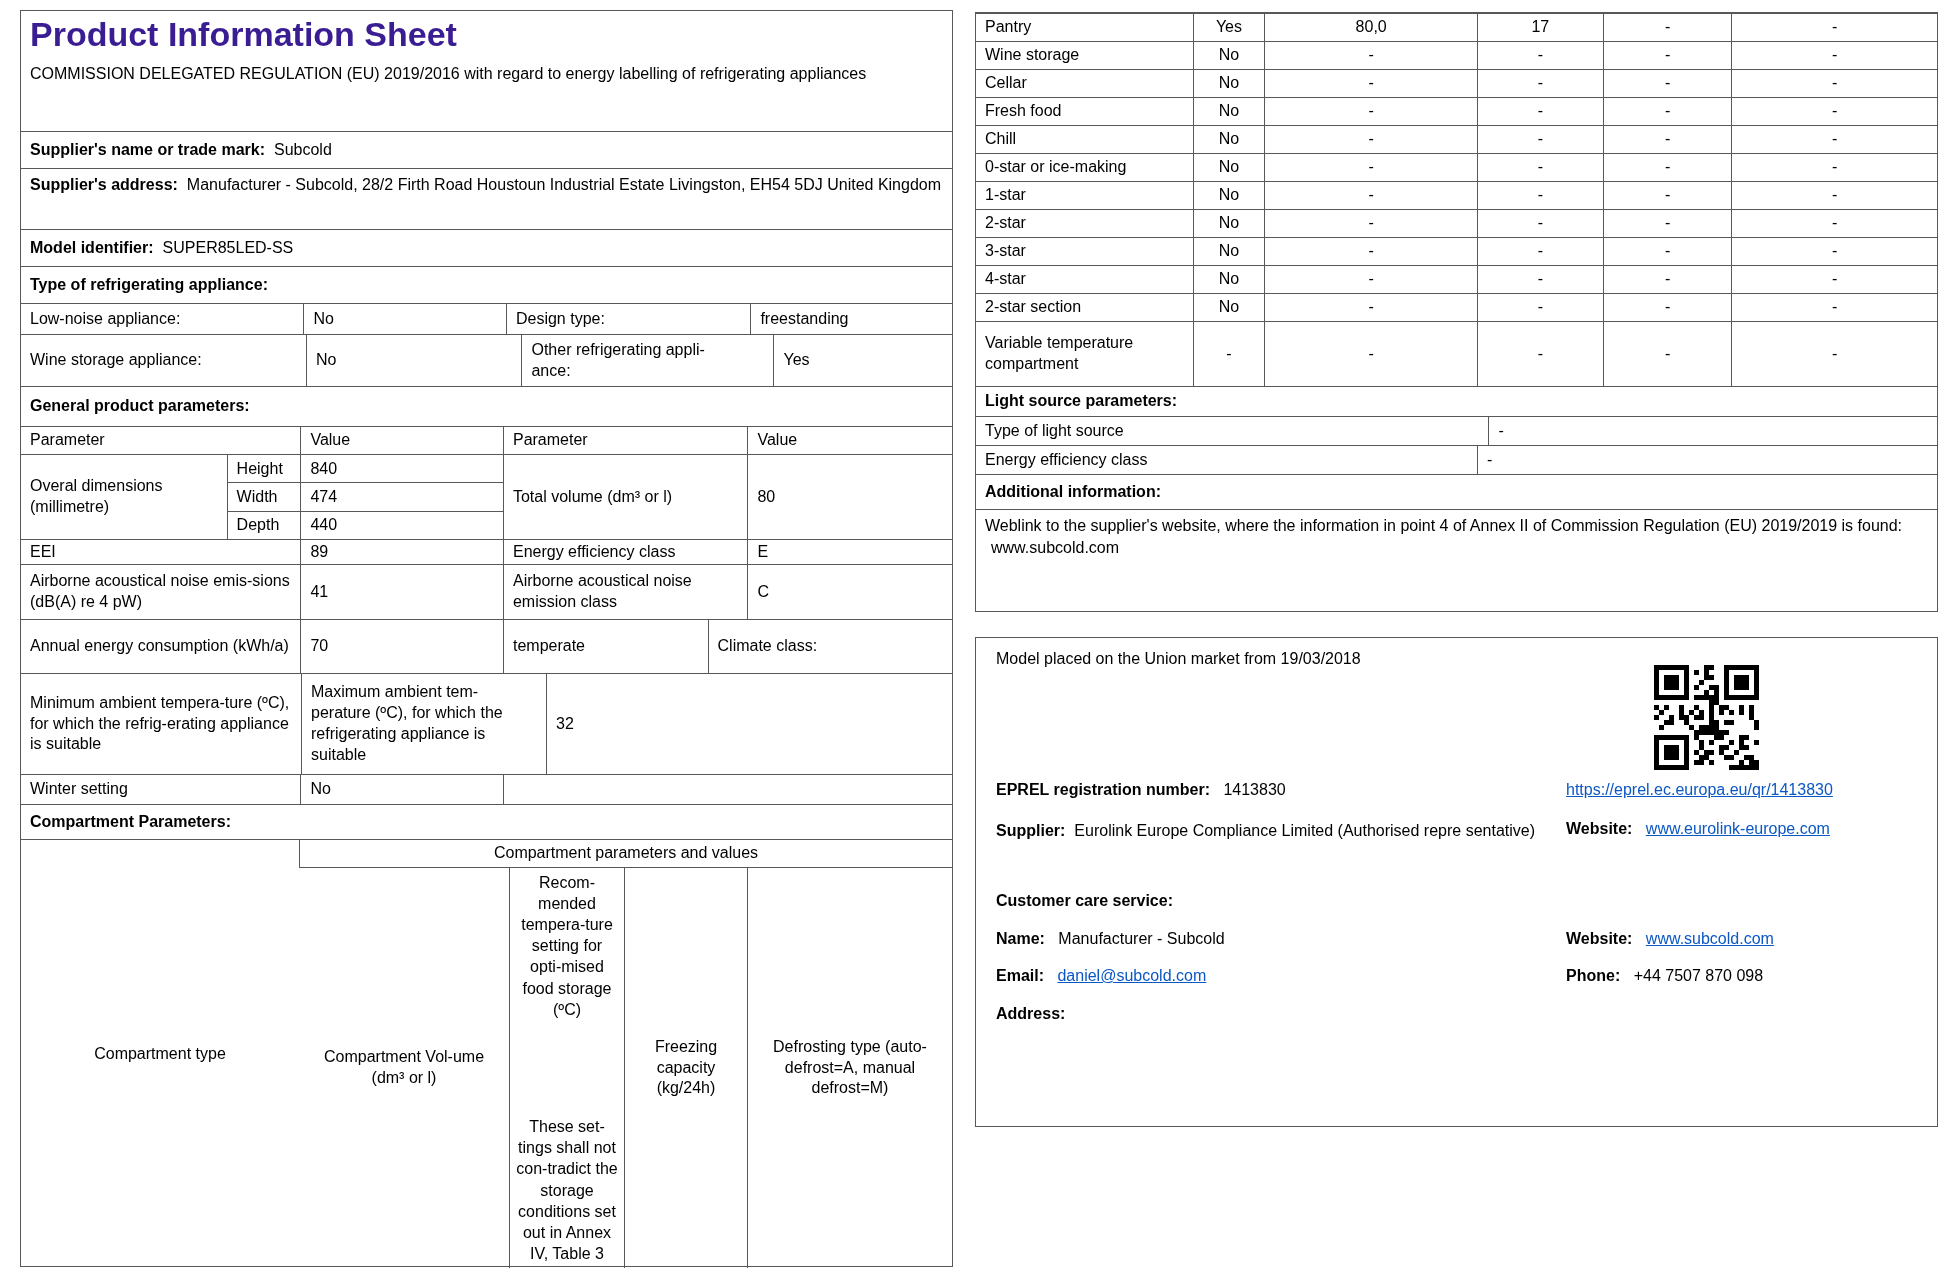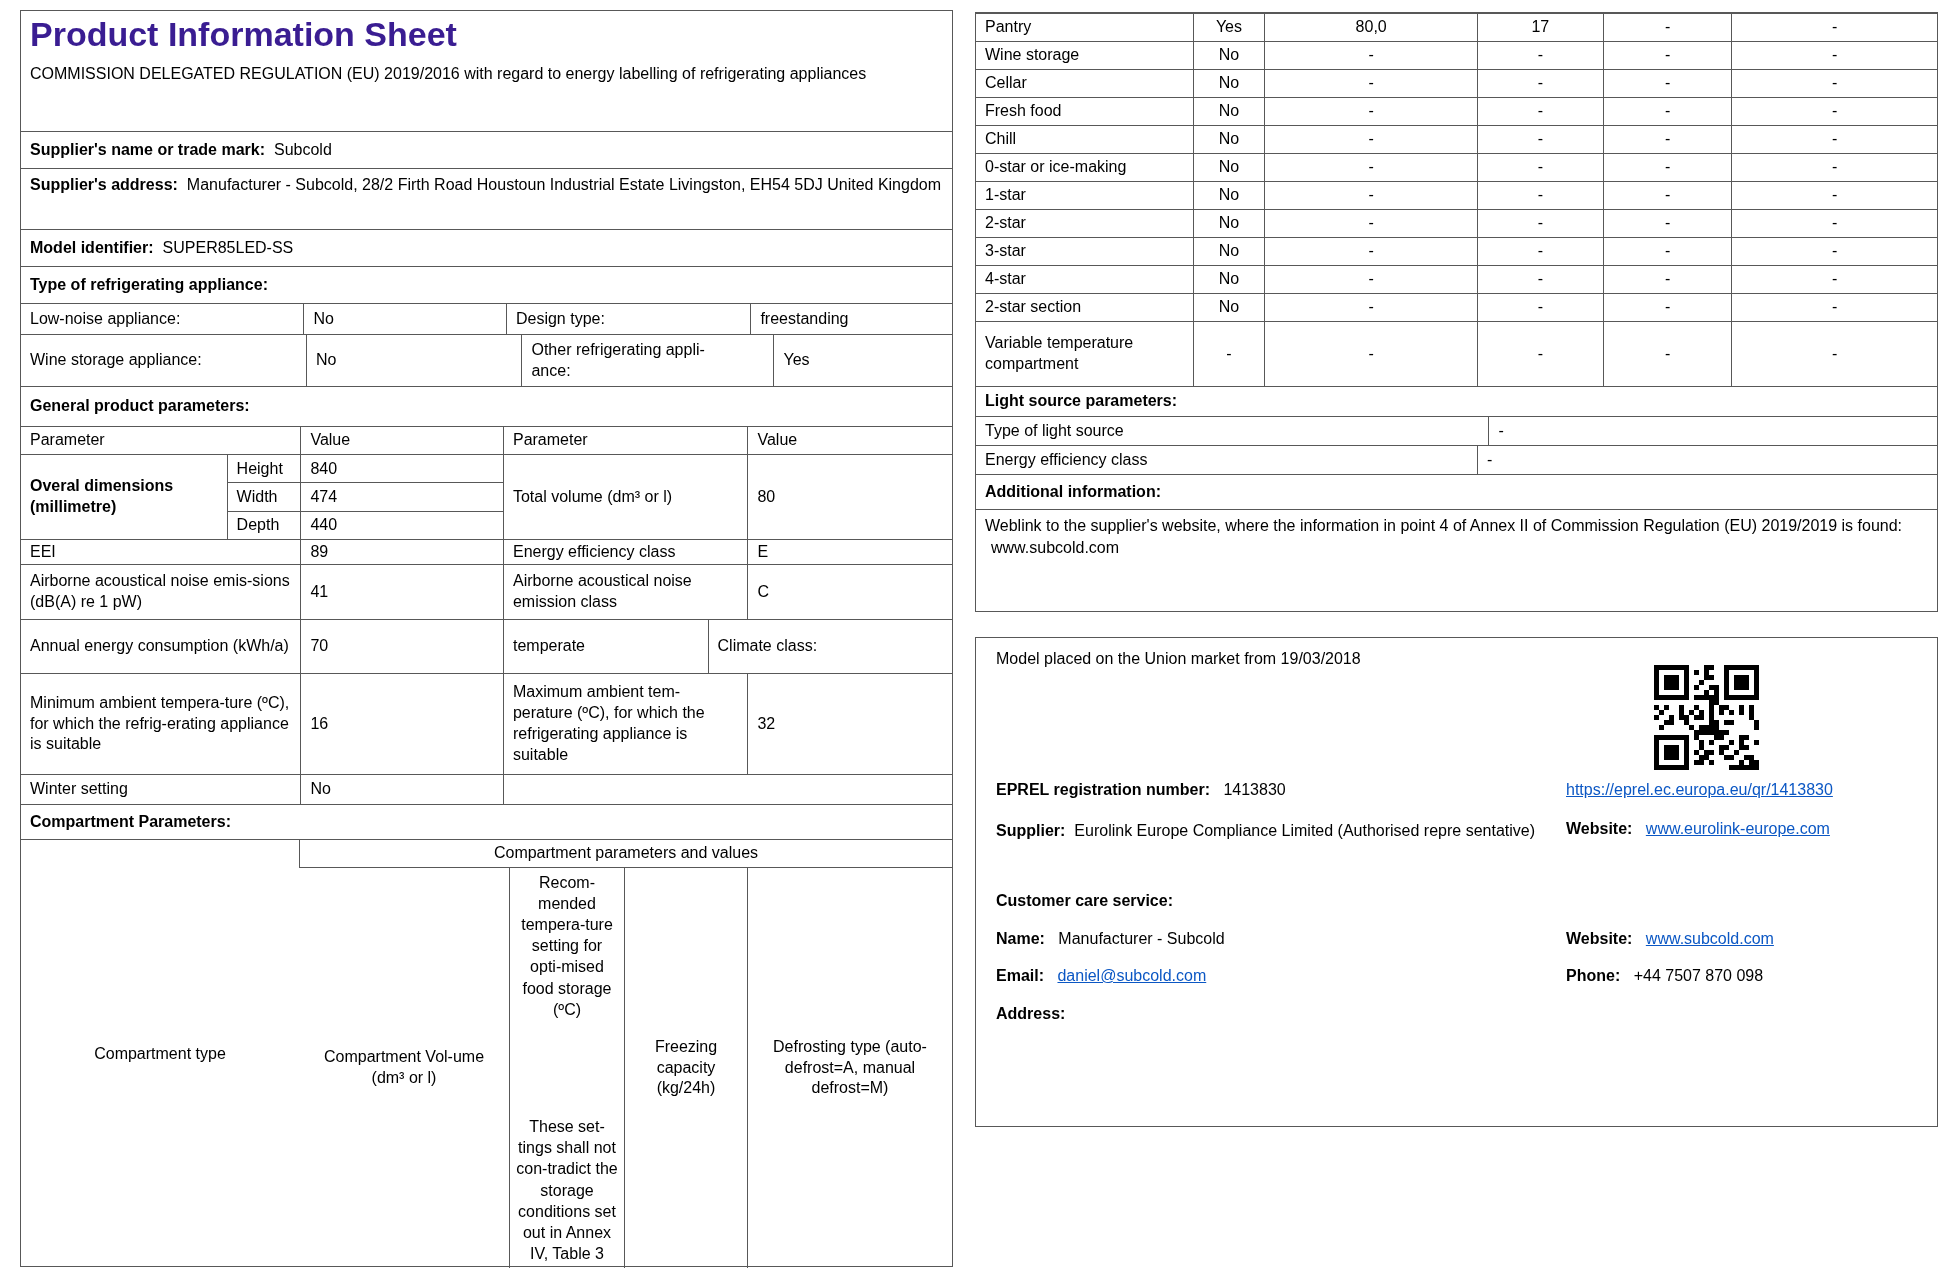--- a/index.html
+++ b/index.html
@@ -101,21 +101,21 @@
     </div>
 
     <div class="lrow" style="height:28px;">
       <div class="c" style="width:280px;">Parameter</div>
       <div class="c" style="width:203px;">Value</div>
       <div class="c" style="width:245px;">Parameter</div>
       <div class="c" style="width:205px;">Value</div>
     </div>
 
     <div class="lrow" style="height:85px;">
-      <div class="c" style="width:206px;font-weight:bold;">Overal dimensions (millimetre)</div>
+      <div class="c" style="width:206px;">Overal dimensions (millimetre)</div>
       <div class="vs" style="width:74px;">
         <div class="sc">Height</div>
         <div class="sc">Width</div>
         <div class="sc">Depth</div>
       </div>
       <div class="vs" style="width:203px;">
         <div class="sc">840</div>
         <div class="sc">474</div>
         <div class="sc">440</div>
       </div>
@@ -124,36 +124,35 @@
     </div>
 
     <div class="lrow" style="height:25px;">
       <div class="c" style="width:280px;">EEI</div>
       <div class="c" style="width:203px;">89</div>
       <div class="c" style="width:245px;">Energy efficiency class</div>
       <div class="c" style="width:205px;">E</div>
     </div>
 
     <div class="lrow" style="height:55px;">
-      <div class="c" style="width:280px;">Airborne acoustical noise emis-sions (dB(A) re 1 pW)</div>
+      <div class="c" style="width:280px;">Airborne acoustical noise emis-sions (dB(A) re 4 pW)</div>
       <div class="c" style="width:203px;">41</div>
       <div class="c" style="width:245px;">Airborne acoustical noise emission class</div>
       <div class="c" style="width:205px;">C</div>
     </div>
 
     <div class="lrow" style="height:54px;">
       <div class="c" style="width:280px;">Annual energy consumption (kWh/a)</div>
       <div class="c" style="width:203px;">70</div>
       <div class="c" style="width:205px;">temperate</div>
       <div class="c" style="width:245px;">Climate class:</div>
     </div>
 
     <div class="lrow" style="height:101px;">
       <div class="c" style="width:280px;">Minimum ambient tempera-ture (ºC), for which the refrig-erating appliance is suitable</div>
-      <div class="c" style="width:203px;">16</div>
       <div class="c" style="width:245px;">Maximum ambient tem-perature (ºC), for which the refrigerating appliance is suitable</div>
       <div class="c" style="width:205px;">32</div>
     </div>
 
     <div class="lrow" style="height:30px;">
       <div class="c" style="width:280px;">Winter setting</div>
       <div class="c" style="width:203px;">No</div>
       <div class="c" style="width:450px;"></div>
     </div>
 

